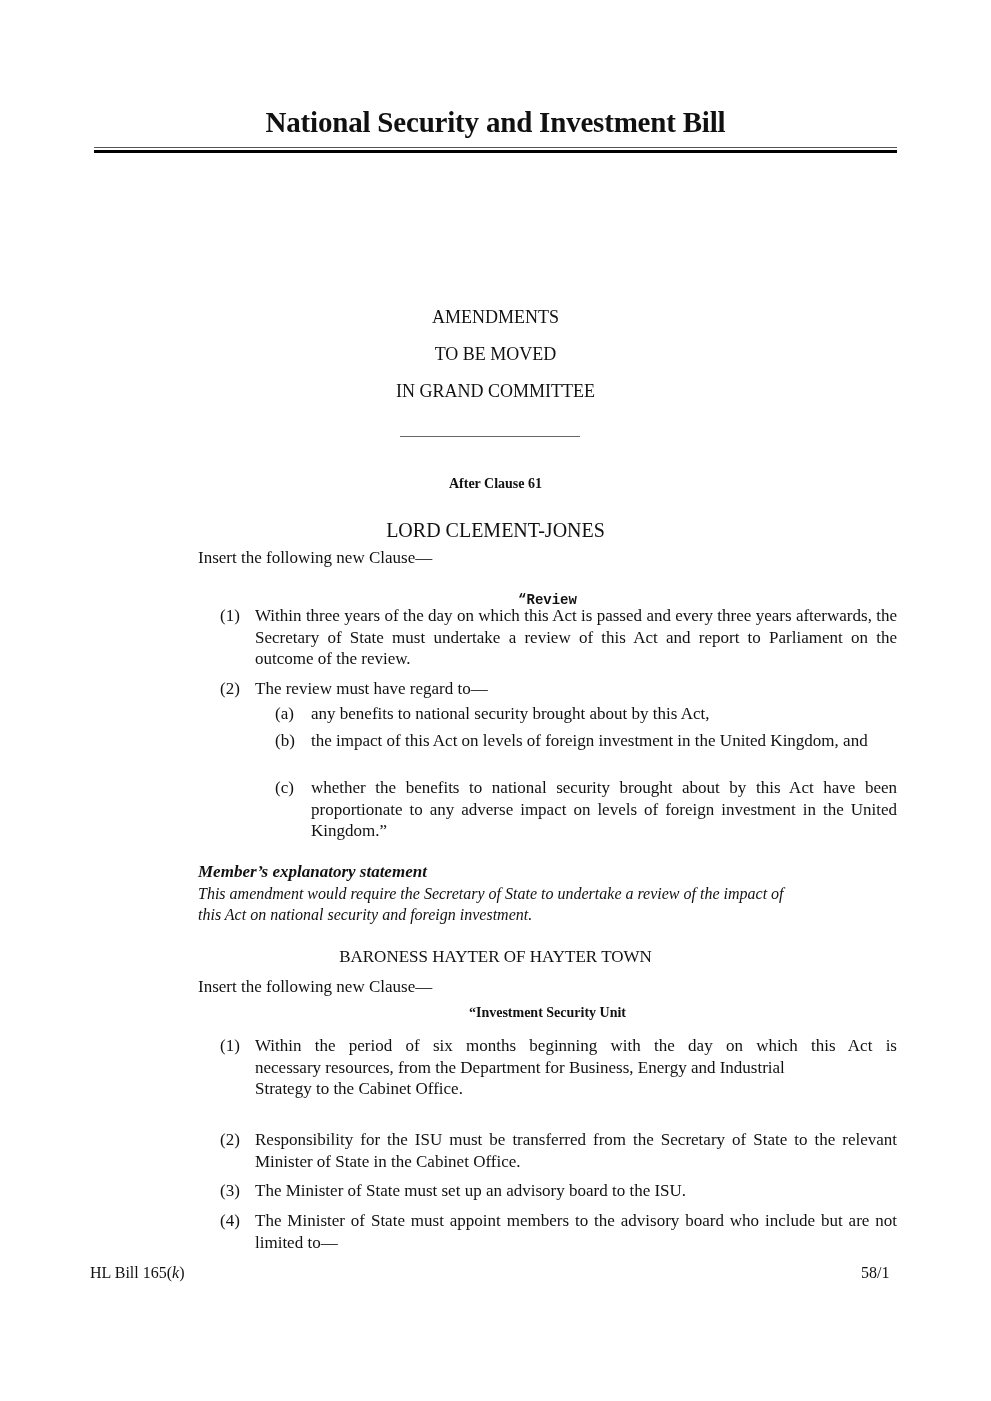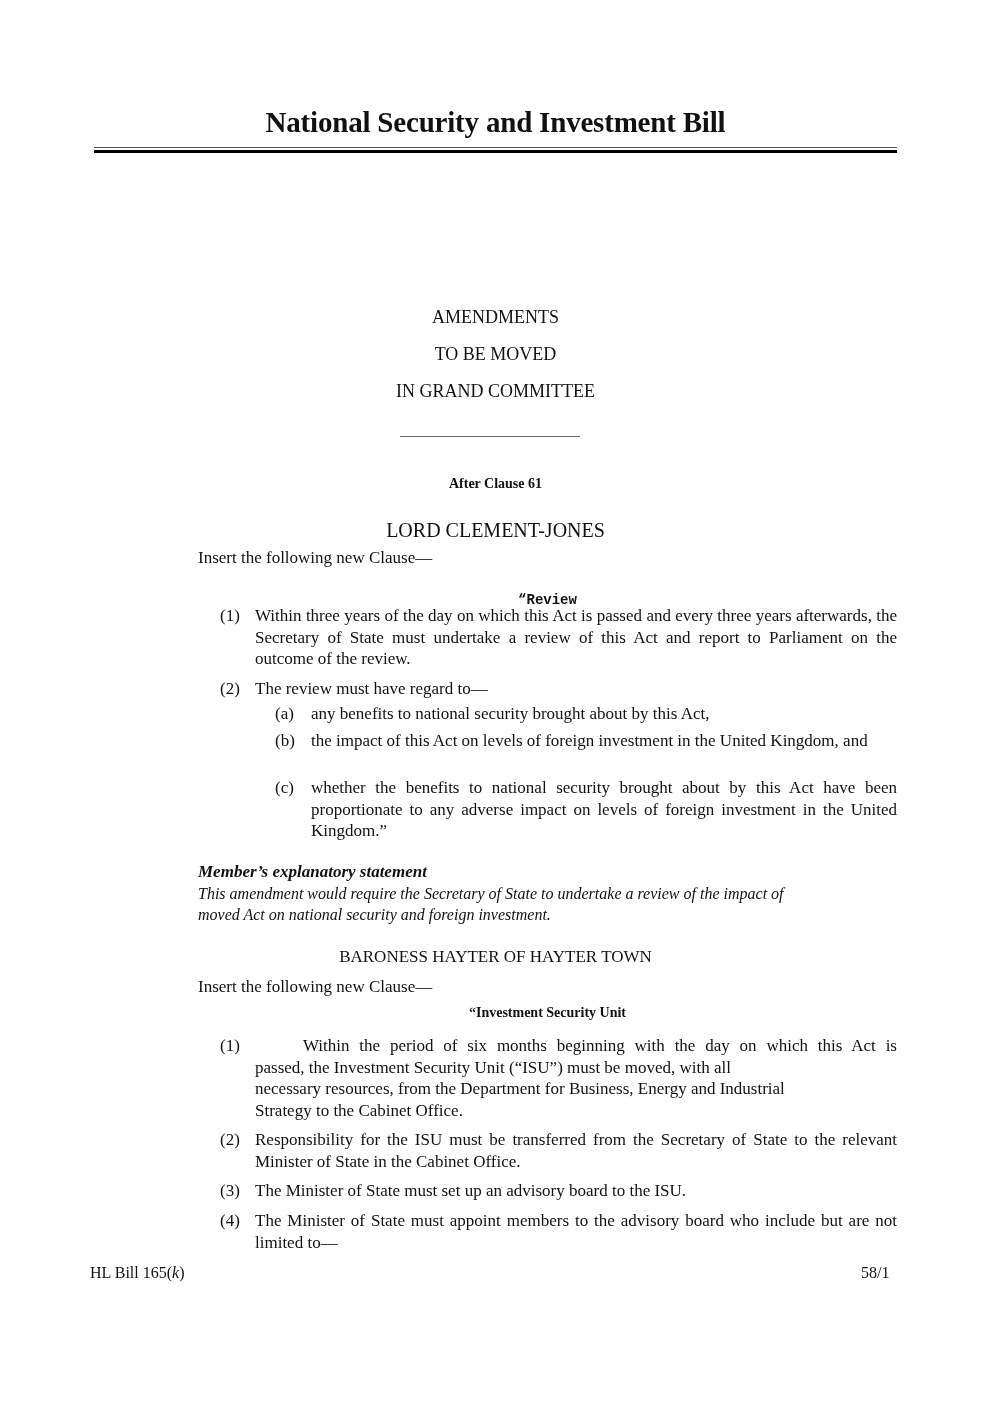--- a/index.html
+++ b/index.html
@@ -67,31 +67,30 @@
   <span class="num">(b)</span>
   <div class="txt">the impact of this Act on levels of foreign investment in the United Kingdom, and</div>
 </div>
 <div class="sub" style="top:777px;">
   <span class="num">(c)</span>
   <div class="txt">whether the benefits to national security brought about by this Act have been proportionate to any adverse impact on levels of foreign investment in the United Kingdom.”</div>
 </div>
 
 <div class="abs block" style="top:862px; font-size:17px; font-weight:bold; font-style:italic;font-family:Liberation Serif, serif;">Member’s explanatory statement</div>
 <div class="abs block ital" style="top:883px; font-size:16px; line-height:21px;">This amendment would require the Secretary of State to undertake a review of the impact of</div>
-<div class="abs block ital" style="top:904px; font-size:16px; line-height:21px;">moved Act on national security and foreign investment.</div>
+<div class="abs block ital" style="top:904px; font-size:16px; line-height:21px;">this Act on national security and foreign investment.</div>
 
 <div class="abs center-line" style="top:947px; font-size:17px;">BARONESS HAYTER OF HAYTER TOWN</div>
 <div class="abs block body-text" style="top:976px;">Insert the following new Clause—</div>
 <div class="abs block clause-head" style="top:1005px;">“Investment Security Unit</div>
 
 <div class="para" style="top:1035px;">
   <span class="num">(1)</span>
   <div class="txt" style="text-align:left;">
-    <div style="text-align:justify; text-align-last:justify;margin-left:48px;">Within the period of six months beginning with the day on which this Act is</div>
-    <div>passed, the Investment Security Unit (“ISU”) must be moved, with all</div>
+    <div style="text-align:justify; text-align-last:justify;">Within the period of six months beginning with the day on which this Act is</div>
     <div>necessary resources, from the Department for Business, Energy and Industrial</div>
     <div>Strategy to the Cabinet Office.</div>
   </div>
 </div>
 
 <div class="para" style="top:1129px;">
   <span class="num">(2)</span>
   <div class="txt">Responsibility for the ISU must be transferred from the Secretary of State to the relevant Minister of State in the Cabinet Office.</div>
 </div>
 

